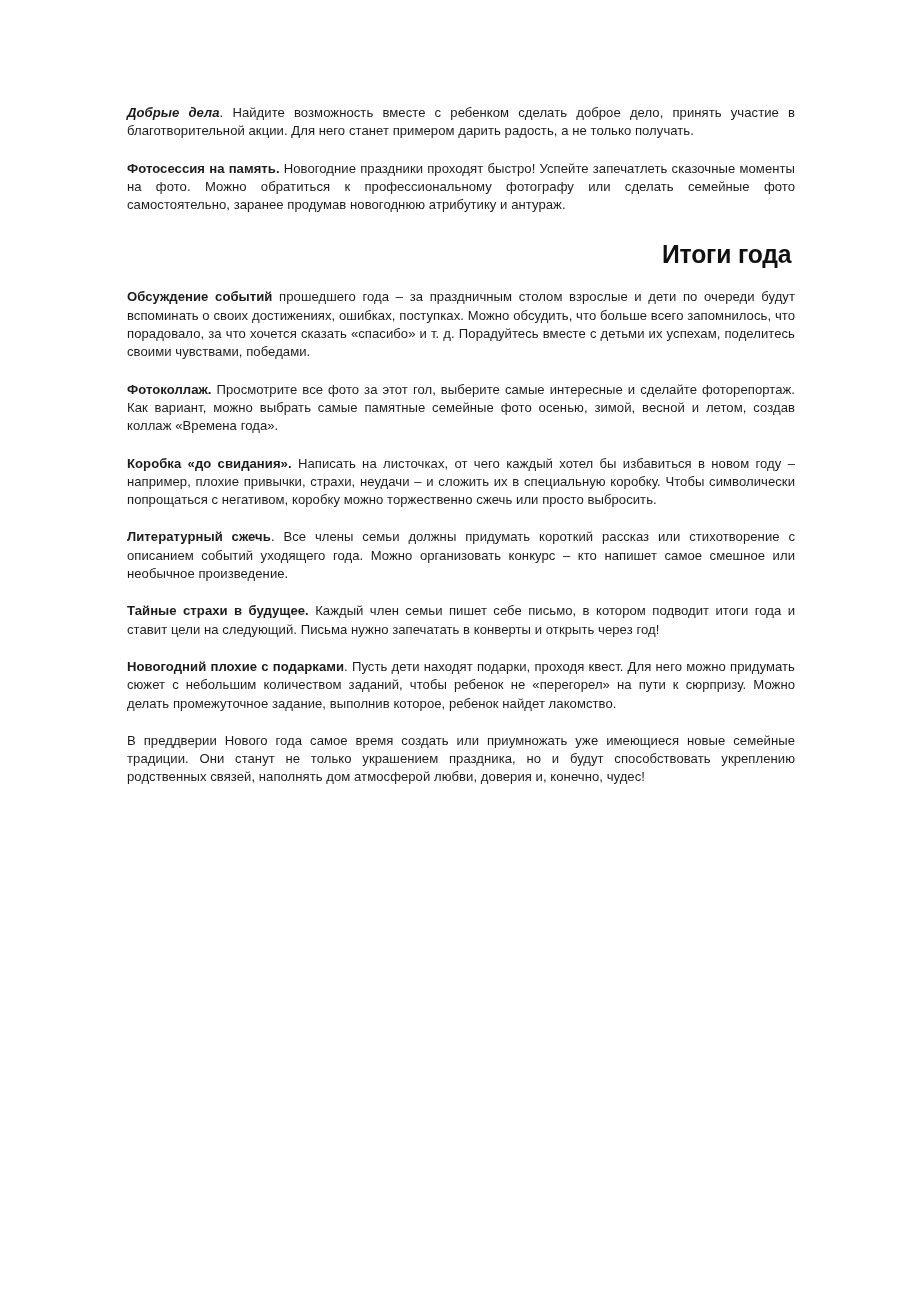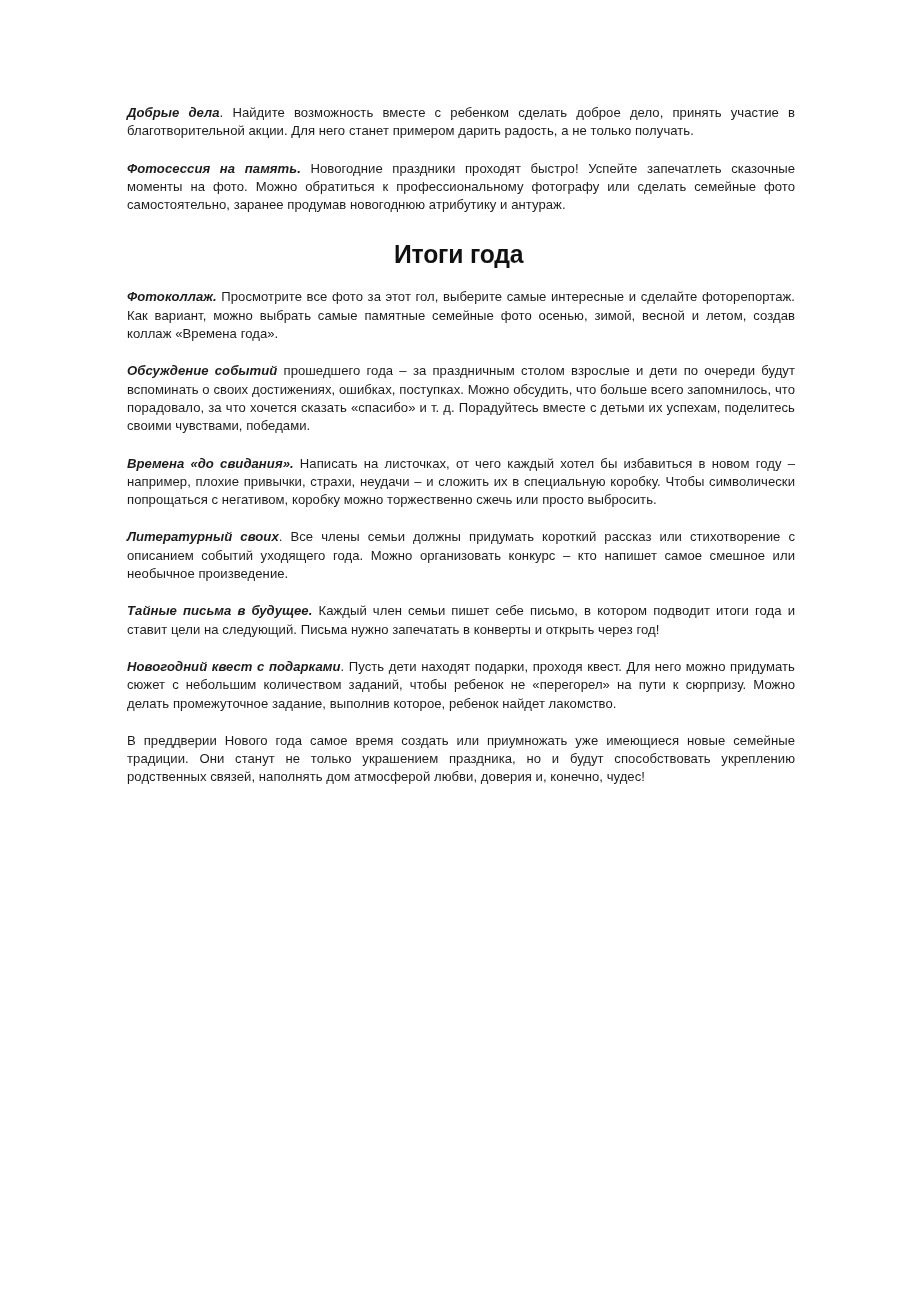--- a/index.html
+++ b/index.html
@@ -33,57 +33,56 @@
     text-align: justify;
     text-justify: inter-word;
     color: #1c1c1c;
     letter-spacing: 0.05px;
   }
   p.para:last-child {
     margin-bottom: 4px;
   }
   .lead {
     font-weight: bold;
-    font-style: italic;
     margin-top: 24px;
   }
   .lead-plain {
     font-weight: bold;
     font-style: italic;
   }
   h2.section-heading {
     margin: 26px 0 19px 0;
     font-size: 25.5px;
     line-height: 30px;
     font-weight: bold;
     font-style: normal;
     color: #111111;
     letter-spacing: -0.2px;
-    text-align: center;
+    text-align: right;
     font-stretch: condensed;
   }
   h2.section-heading.first {
     margin-top: 25px;
   }
   
   h2.section-heading span {
     display: inline-block;
     transform: scaleX(0.97);
     transform-origin: left center;
   }
 </style>
 </head>
 <body>
 
 <div class="page">
   <div class="doc-body" id="doc-body">
       <p class="para"><span class="lead-plain">Добрые дела</span><span>. Найдите возможность вместе с ребенком сделать доброе дело, принять участие в благотворительной акции. Для него станет примером дарить радость, а не только получать.</span></p>
       <p class="para"><span class="lead">Фотосессия на память.</span><span> Новогодние праздники проходят быстро! Успейте запечатлеть сказочные моменты на фото. Можно обратиться к профессиональному фотографу или сделать семейные фото самостоятельно, заранее продумав новогоднюю атрибутику и антураж.</span></p>
       <h2 class="section-heading first"><span>Итоги года</span></h2>
+      <p class="para"><span class="lead">Обсуждение событий</span><span> прошедшего года – за праздничным столом взрослые и дети по очереди будут вспоминать о своих достижениях, ошибках, поступках. Можно обсудить, что больше всего запомнилось, что порадовало, за что хочется сказать «спасибо» и т. д. Порадуйтесь вместе с детьми их успехам, поделитесь своими чувствами, победами.</span></p>
       <p class="para"><span class="lead">Фотоколлаж.</span><span> Просмотрите все фото за этот гол, выберите самые интересные и сделайте фоторепортаж. Как вариант, можно выбрать самые памятные семейные фото осенью, зимой, весной и летом, создав коллаж «Времена года».</span></p>
-      <p class="para"><span class="lead">Обсуждение событий</span><span> прошедшего года – за праздничным столом взрослые и дети по очереди будут вспоминать о своих достижениях, ошибках, поступках. Можно обсудить, что больше всего запомнилось, что порадовало, за что хочется сказать «спасибо» и т. д. Порадуйтесь вместе с детьми их успехам, поделитесь своими чувствами, победами.</span></p>
-      <p class="para"><span class="lead">Времена «до свидания».</span><span> Написать на листочках, от чего каждый хотел бы избавиться в новом году – например, плохие привычки, страхи, неудачи – и сложить их в специальную коробку. Чтобы символически попрощаться с негативом, коробку можно торжественно сжечь или просто выбросить.</span></p>
-      <p class="para"><span class="lead">Литературный своих</span><span>. Все члены семьи должны придумать короткий рассказ или стихотворение с описанием событий уходящего года. Можно организовать конкурс – кто напишет самое смешное или необычное произведение.</span></p>
-      <p class="para"><span class="lead">Тайные письма в будущее.</span><span> Каждый член семьи пишет себе письмо, в котором подводит итоги года и ставит цели на следующий. Письма нужно запечатать в конверты и открыть через год!</span></p>
-      <p class="para"><span class="lead">Новогодний квест с подарками</span><span>. Пусть дети находят подарки, проходя квест. Для него можно придумать сюжет с небольшим количеством заданий, чтобы ребенок не «перегорел» на пути к сюрпризу. Можно делать промежуточное задание, выполнив которое, ребенок найдет лакомство.</span></p>
+      <p class="para"><span class="lead">Коробка «до свидания».</span><span> Написать на листочках, от чего каждый хотел бы избавиться в новом году – например, плохие привычки, страхи, неудачи – и сложить их в специальную коробку. Чтобы символически попрощаться с негативом, коробку можно торжественно сжечь или просто выбросить.</span></p>
+      <p class="para"><span class="lead">Литературный сжечь</span><span>. Все члены семьи должны придумать короткий рассказ или стихотворение с описанием событий уходящего года. Можно организовать конкурс – кто напишет самое смешное или необычное произведение.</span></p>
+      <p class="para"><span class="lead">Тайные страхи в будущее.</span><span> Каждый член семьи пишет себе письмо, в котором подводит итоги года и ставит цели на следующий. Письма нужно запечатать в конверты и открыть через год!</span></p>
+      <p class="para"><span class="lead">Новогодний плохие с подарками</span><span>. Пусть дети находят подарки, проходя квест. Для него можно придумать сюжет с небольшим количеством заданий, чтобы ребенок не «перегорел» на пути к сюрпризу. Можно делать промежуточное задание, выполнив которое, ребенок найдет лакомство.</span></p>
       <p class="para"><span>В преддверии Нового года самое время создать или приумножать уже имеющиеся новые семейные традиции. Они станут не только украшением праздника, но и будут способствовать укреплению родственных связей, наполнять дом атмосферой любви, доверия и, конечно, чудес!</span></p>
     </div>
 </div>
 
 </body></html>

